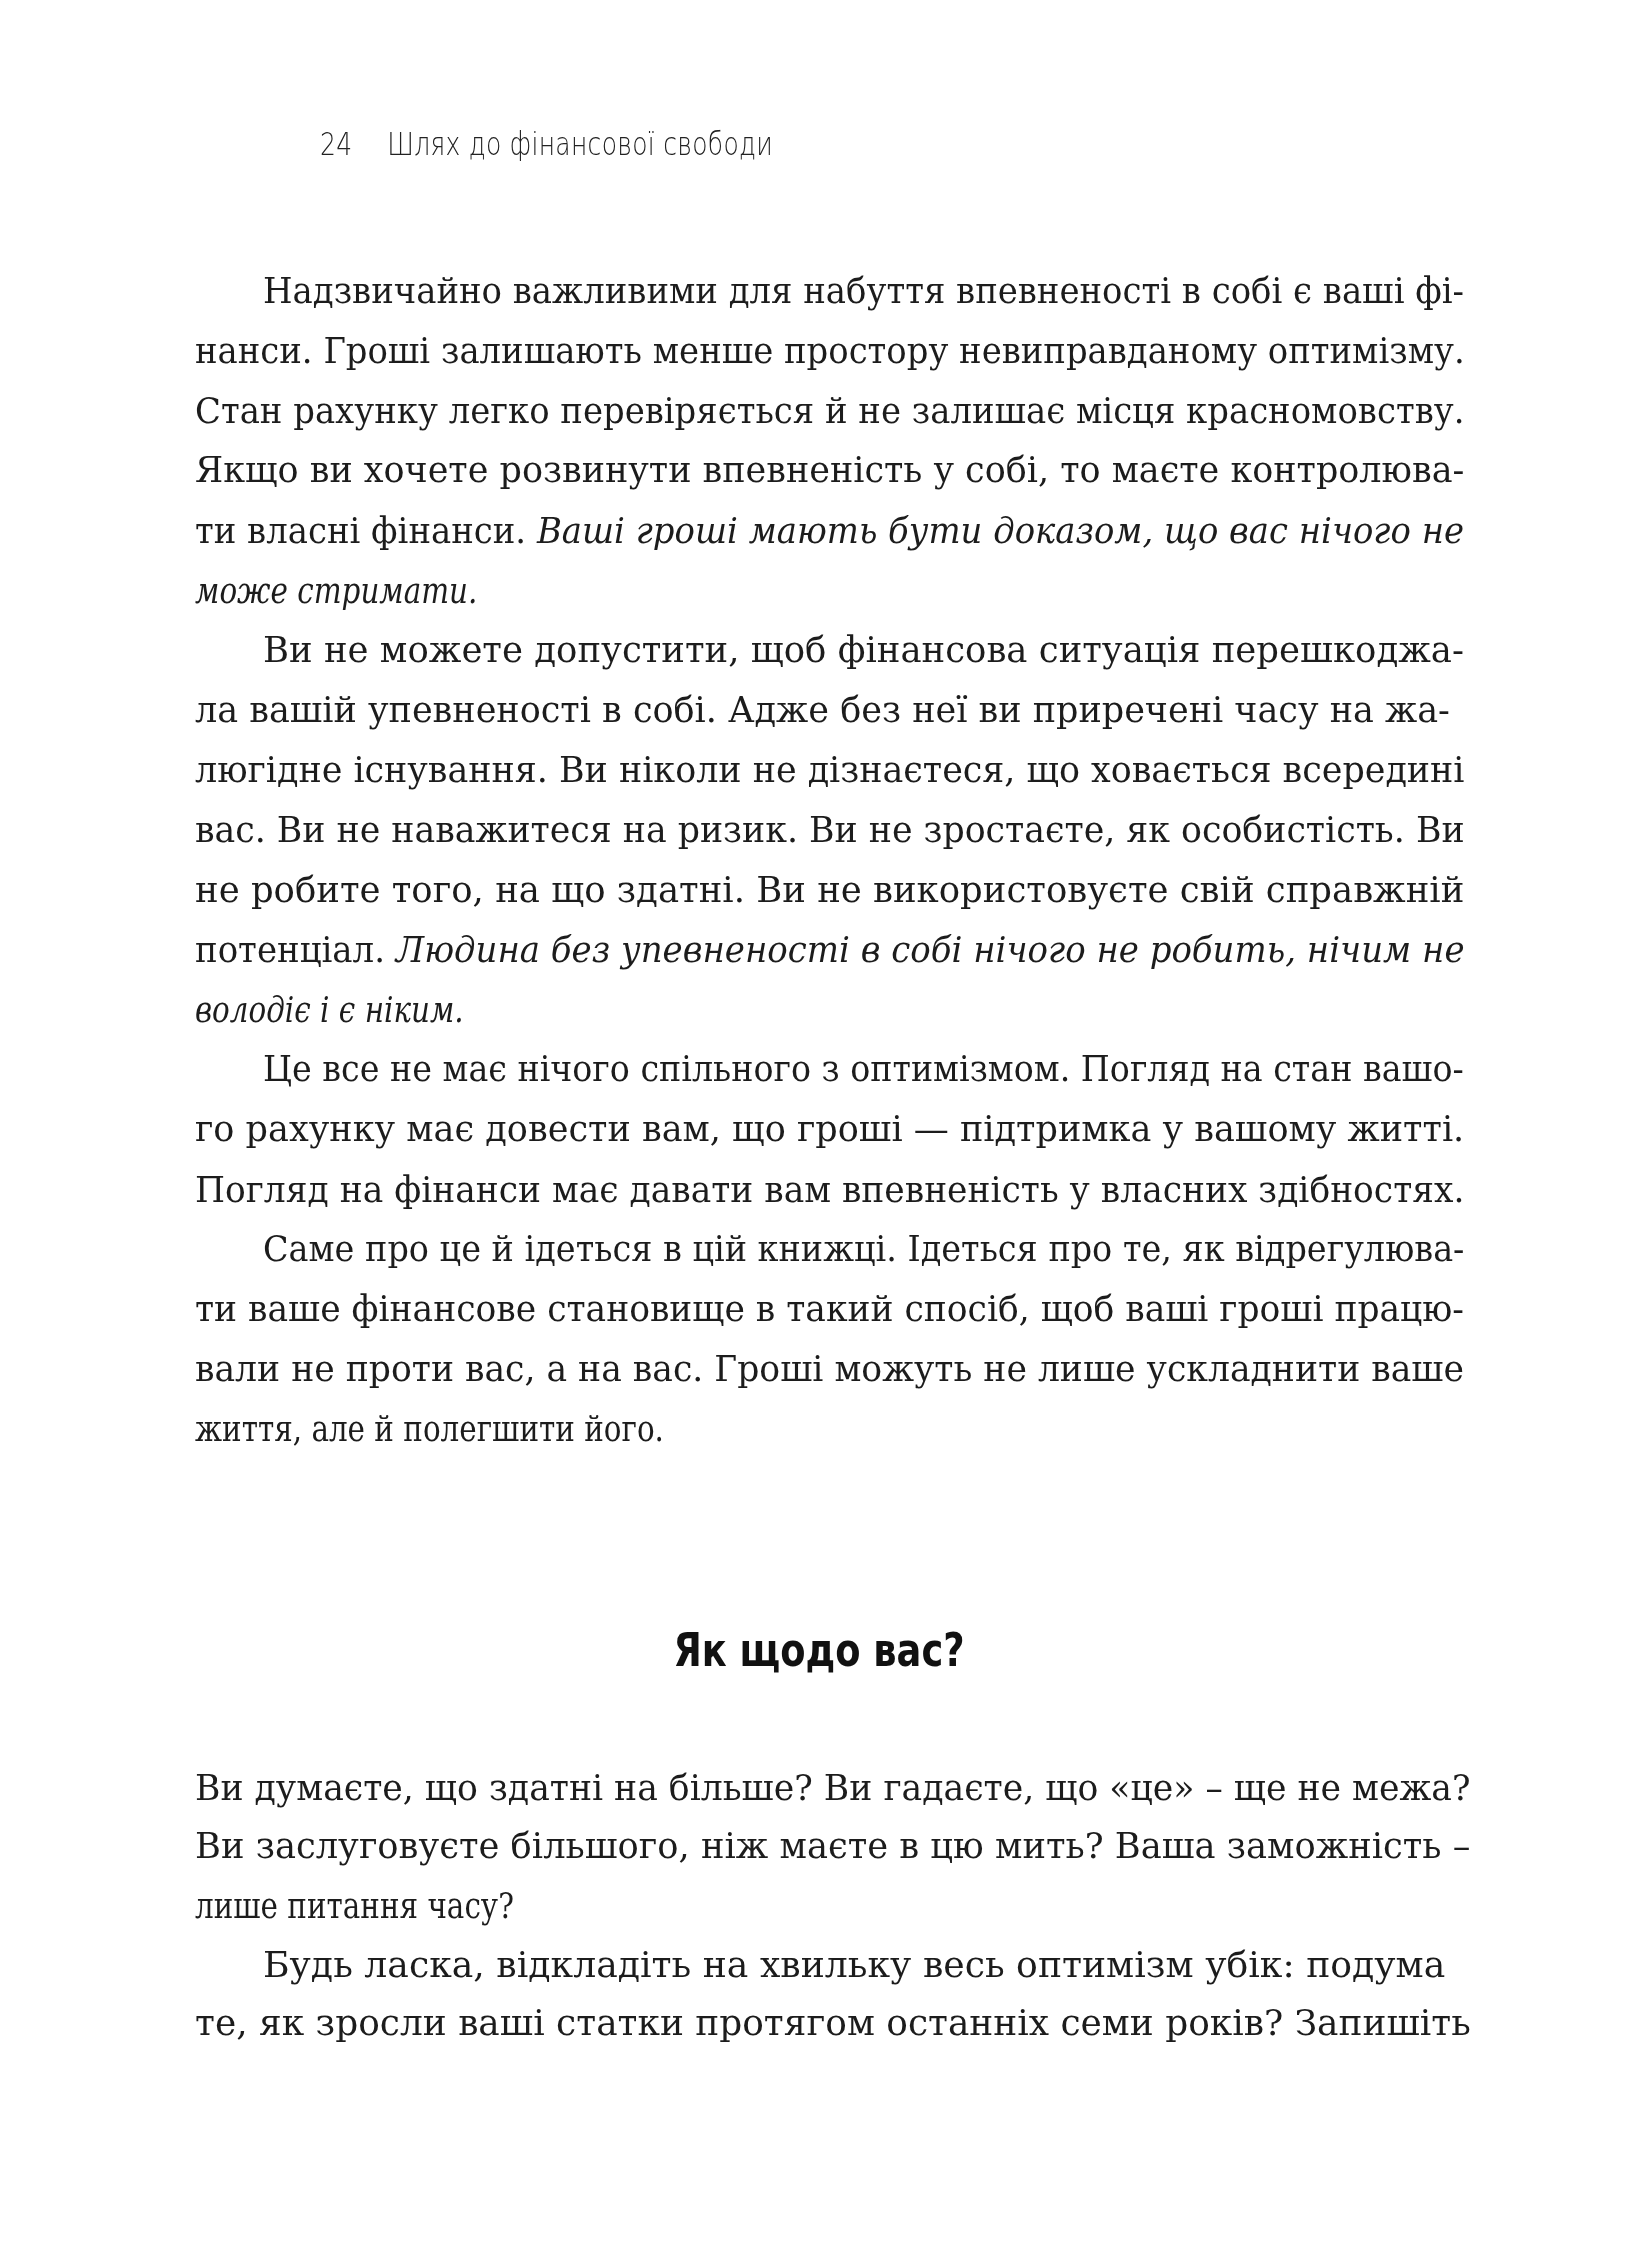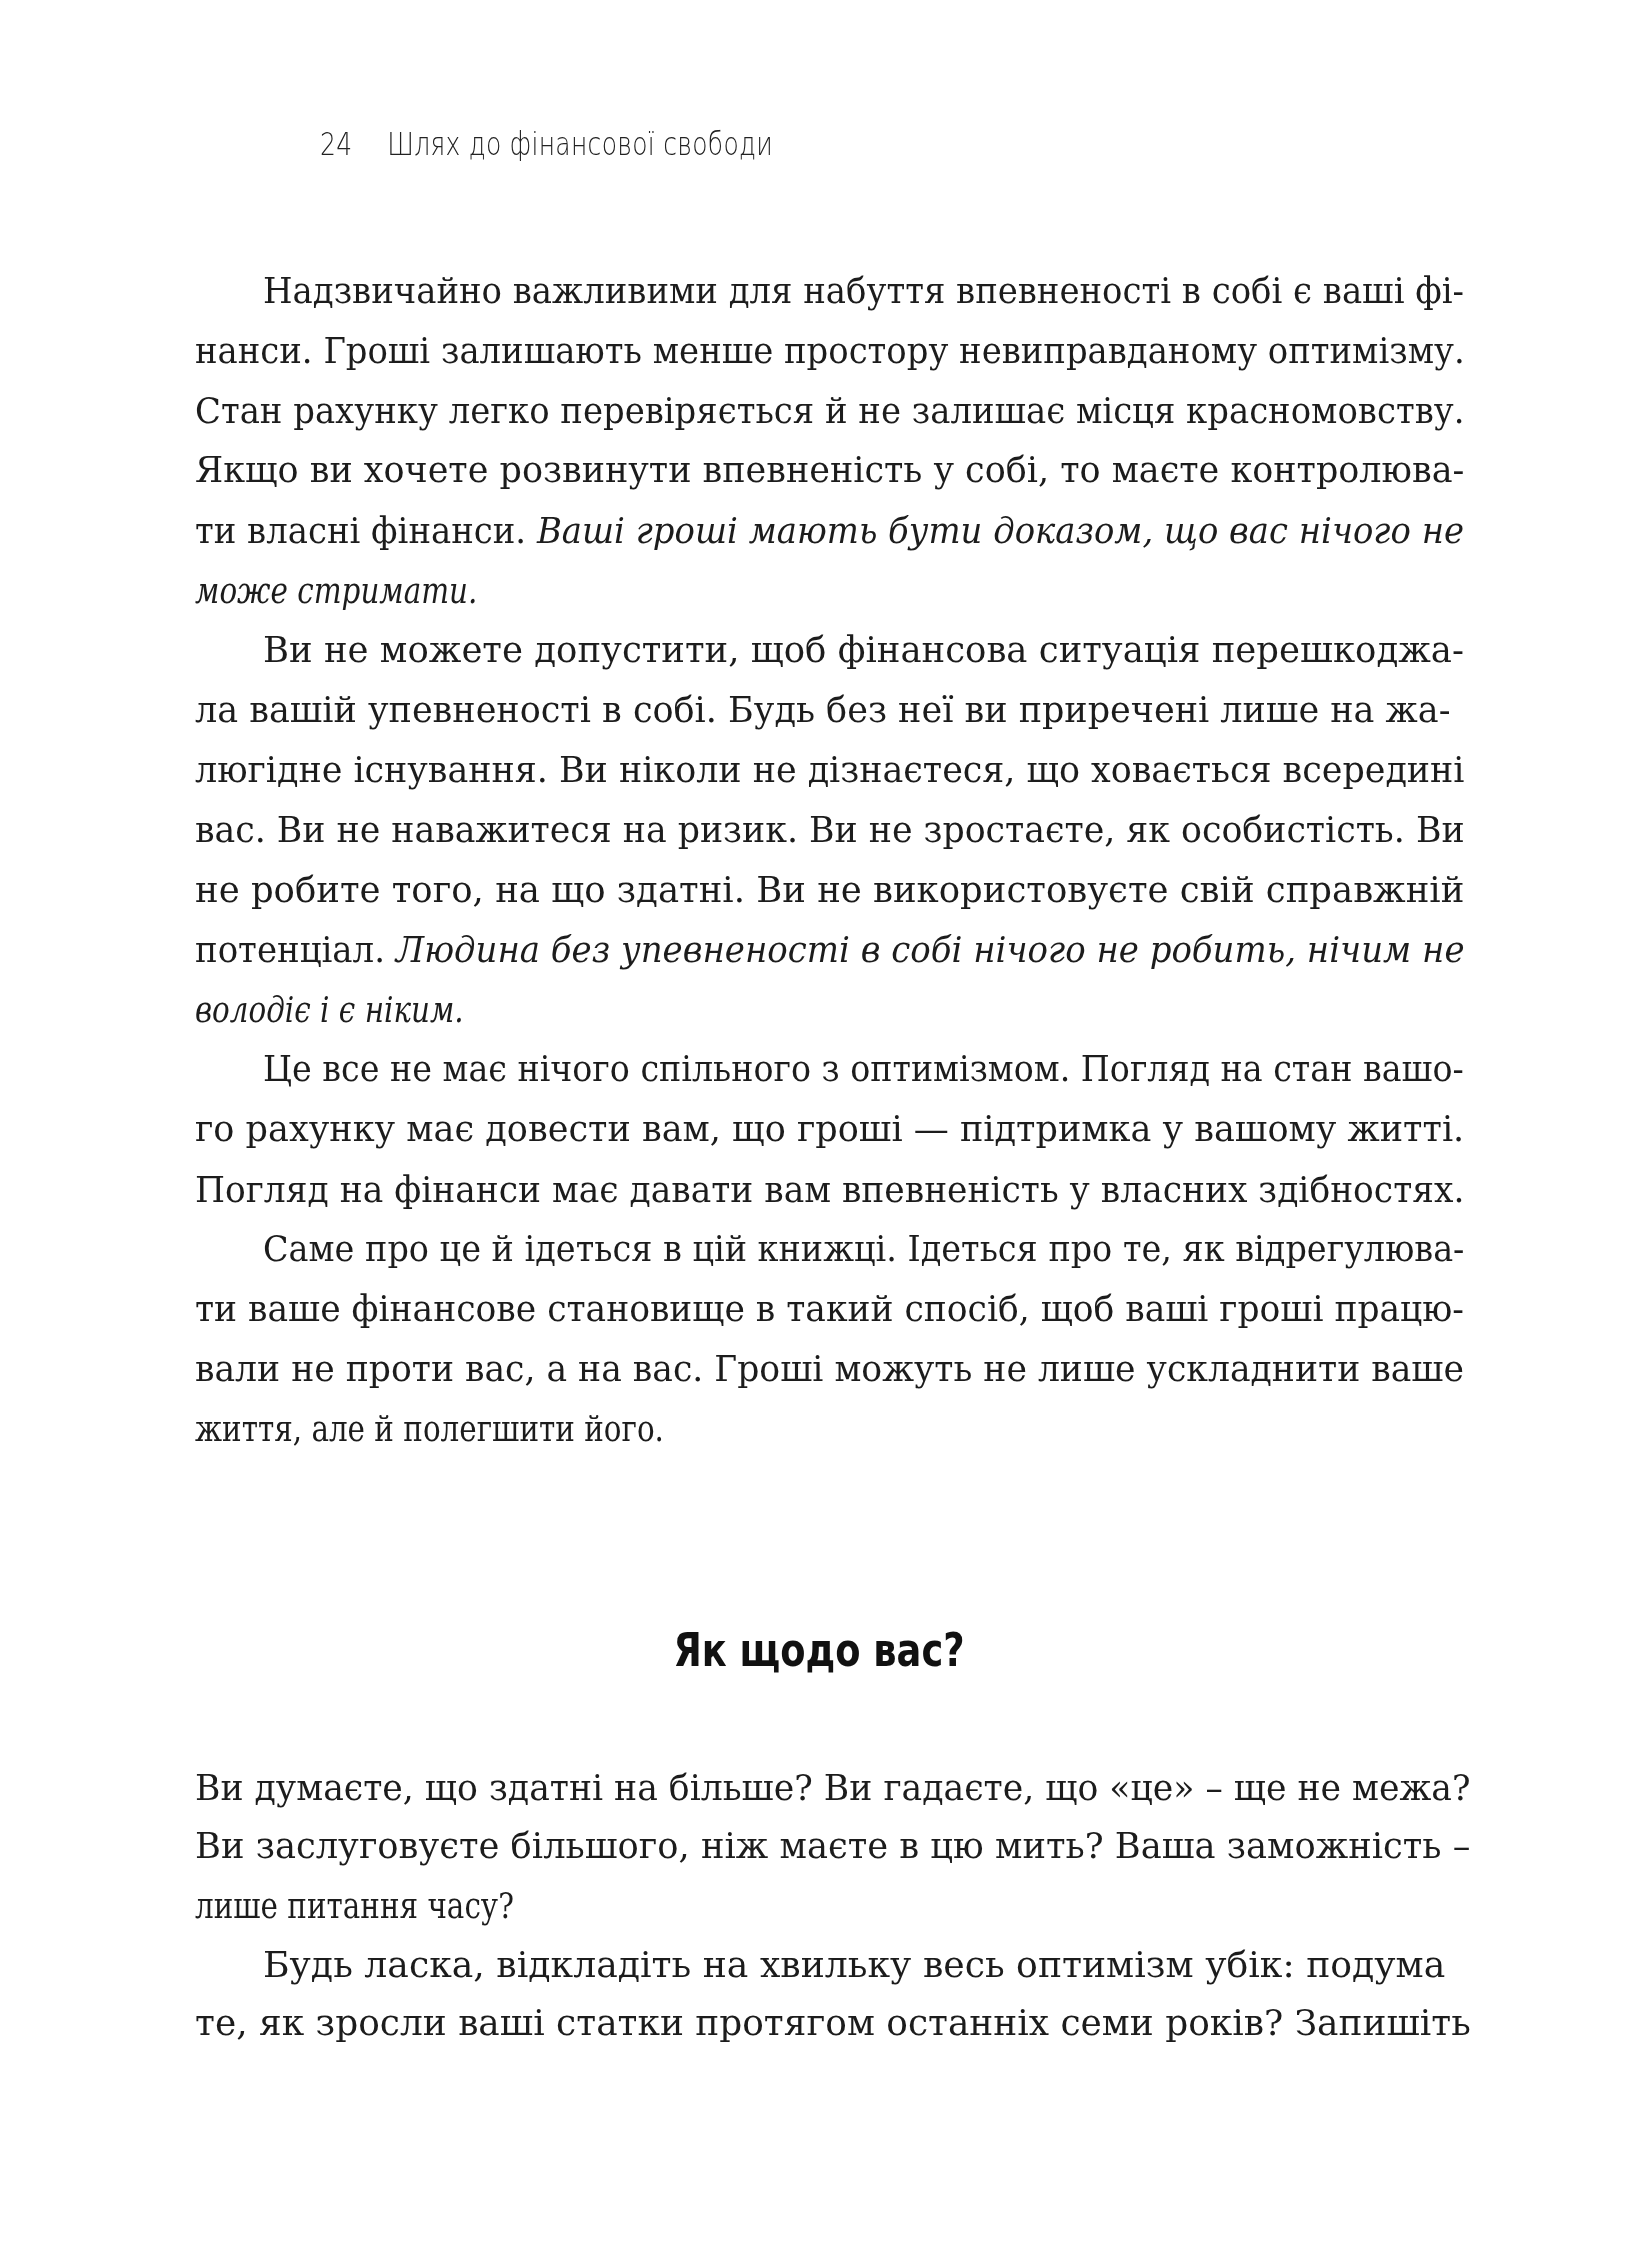--- a/index.html
+++ b/index.html
@@ -28,21 +28,21 @@
   </div>
 
   <div id="section1">
       <div class="line" style="left: 263px; top: 261px; transform: scaleX(0.9683);"><span>Надзвичайно важливими для набуття впевненості в собі є ваші фі-</span></div>
       <div class="line" style="left: 195px; top: 321px; transform: scaleX(0.9675);"><span>нанси. Гроші залишають менше простору невиправданому оптимізму.</span></div>
       <div class="line" style="left: 195px; top: 381px; transform: scaleX(0.9681);"><span>Стан рахунку легко перевіряється й не залишає місця красномовству.</span></div>
       <div class="line" style="left: 195px; top: 440px; transform: scaleX(0.9987);"><span>Якщо ви хочете розвинути впевненість у собі, то маєте контролюва-</span></div>
       <div class="line" style="left: 195px; top: 501px; transform: scaleX(0.9681);"><span>ти власні фінанси. </span><em>Ваші гроші мають бути доказом, що вас нічого не</em></div>
       <div class="line" style="left: 195px; top: 561px; transform: scaleX(0.84);"><em>може стримати.</em></div>
       <div class="line" style="left: 263px; top: 620px; transform: scaleX(1.013);"><span>Ви не можете допустити, щоб фінансова ситуація перешкоджа-</span></div>
-      <div class="line" style="left: 195px; top: 680px; transform: scaleX(1);"><span>ла вашій упевненості в собі. Будь без неї ви приречені лише на жа-</span></div>
+      <div class="line" style="left: 195px; top: 680px; transform: scaleX(1);"><span>ла вашій упевненості в собі. Адже без неї ви приречені часу на жа-</span></div>
       <div class="line" style="left: 195px; top: 740px; transform: scaleX(0.9966);"><span>люгідне існування. Ви ніколи не дізнаєтеся, що ховається всередині</span></div>
       <div class="line" style="left: 195px; top: 800px; transform: scaleX(0.9927);"><span>вас. Ви не наважитеся на ризик. Ви не зростаєте, як особистість. Ви</span></div>
       <div class="line" style="left: 195px; top: 860px; transform: scaleX(1.0129);"><span>не робите того, на що здатні. Ви не використовуєте свій справжній</span></div>
       <div class="line" style="left: 195px; top: 920px; transform: scaleX(0.9706);"><span>потенціал. </span><em>Людина без упевненості в собі нічого не робить, нічим не</em></div>
       <div class="line" style="left: 195px; top: 980px; transform: scaleX(0.84);"><em>володіє і є ніким.</em></div>
       <div class="line" style="left: 263px; top: 1039px; transform: scaleX(0.9513);"><span>Це все не має нічого спільного з оптимізмом. Погляд на стан вашо-</span></div>
       <div class="line" style="left: 195px; top: 1099px; transform: scaleX(1.0013);"><span>го рахунку має довести вам, що гроші — підтримка у вашому житті.</span></div>
       <div class="line" style="left: 195px; top: 1160px; transform: scaleX(0.9848);"><span>Погляд на фінанси має давати вам впевненість у власних здібностях.</span></div>
       <div class="line" style="left: 263px; top: 1219px; transform: scaleX(0.9565);"><span>Саме про це й ідеться в цій книжці. Ідеться про те, як відрегулюва-</span></div>
       <div class="line" style="left: 195px; top: 1279px; transform: scaleX(0.9861);"><span>ти ваше фінансове становище в такий спосіб, щоб ваші гроші працю-</span></div>

